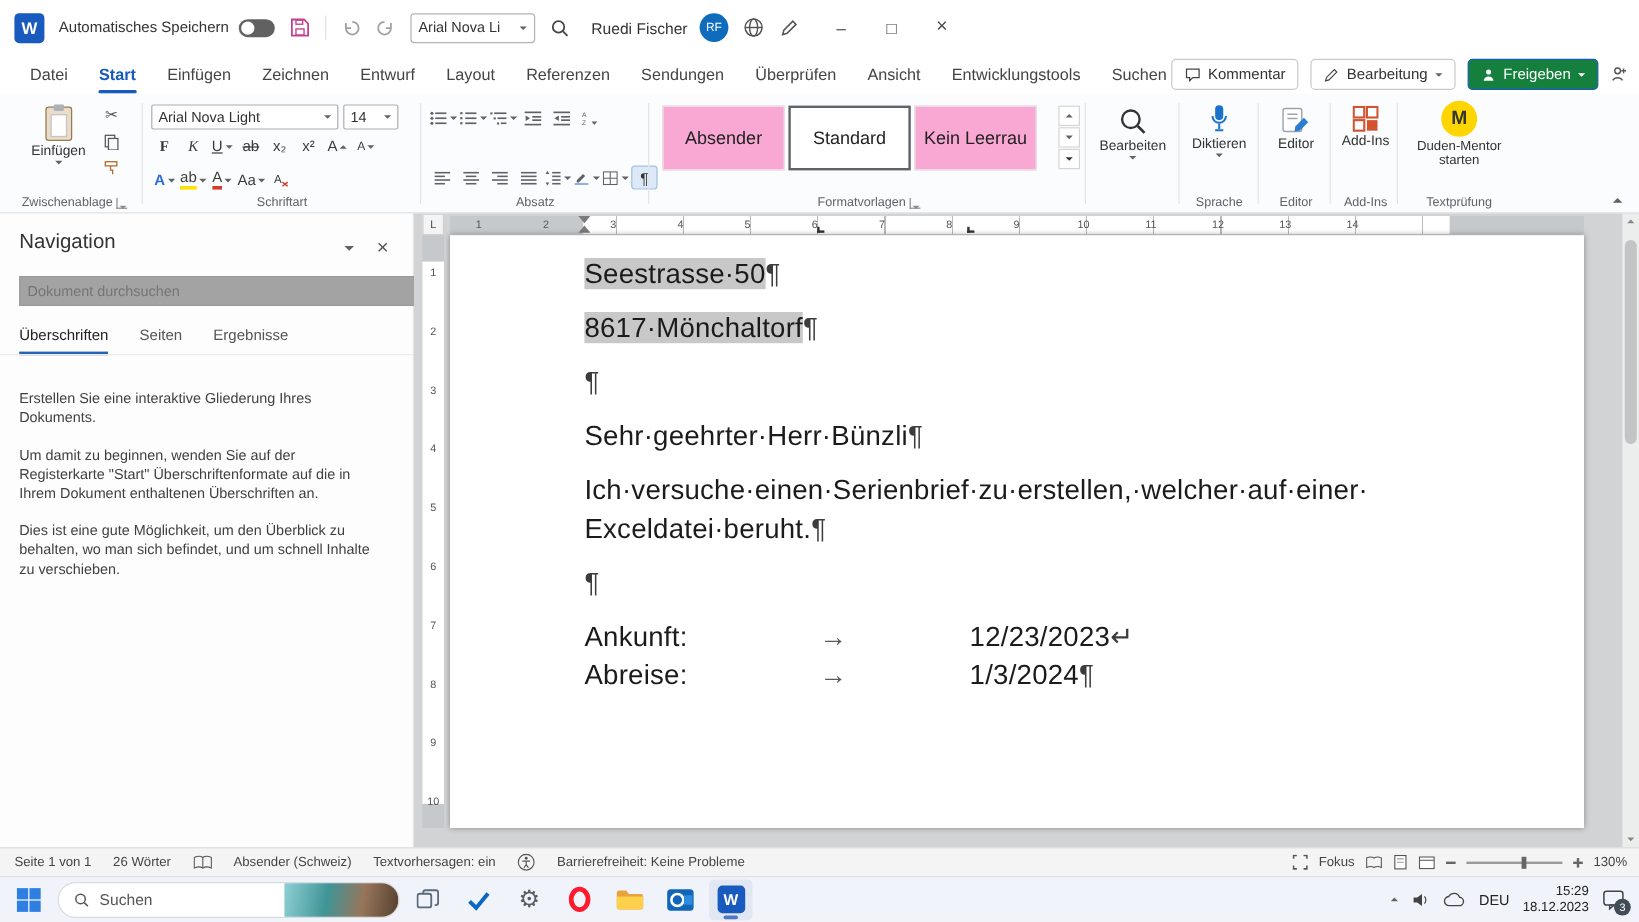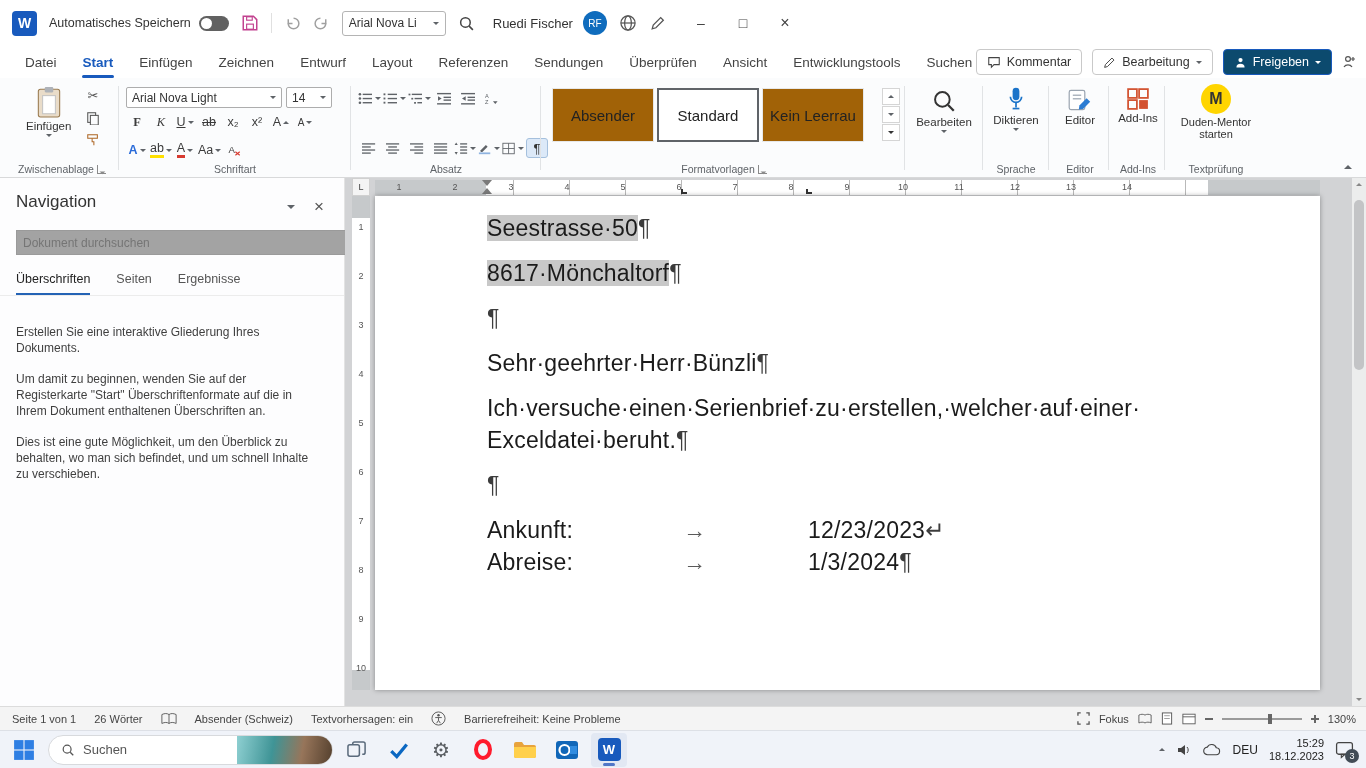--- a/index.html
+++ b/index.html
@@ -30,21 +30,21 @@
   .winbtn.close{font-size:16px;}
 
   
   .tabsrow{position:absolute;top:46px;left:0;right:0;height:32px;background:#fff;display:flex;align-items:center;}
   .rtabs{display:flex;margin-left:14px;gap:4px;height:100%;align-items:stretch;}
   .rtab{padding:0 11px;display:flex;align-items:center;font-size:13.5px;color:#444;position:relative;}
   .rtab.active{color:#185abd;font-weight:bold;}
   .rtab.active::after{content:"";position:absolute;left:10px;right:10px;bottom:0;height:3px;border-radius:2px;background:#185abd;}
   .tabsrow-right{position:absolute;right:8px;top:3px;display:flex;align-items:center;gap:10px;}
   .pillbtn{height:26px;border:1px solid #c9c9c9;border-radius:4px;background:#fff;display:flex;align-items:center;gap:6px;padding:0 10px;font-size:12.5px;color:#333;}
-  .pillbtn.blue{background:#0c4a6e;border-color:#185abd;color:#fff;}
+  .pillbtn.blue{background:#15803d;border-color:#185abd;color:#fff;}
 
   
   .ribbon{position:absolute;top:78px;left:0;right:0;height:100px;background:#fbfcfd;border-bottom:1px solid #d8d9da;}
   .group{position:absolute;top:0;height:100px;}
   .glabel{position:absolute;bottom:3px;left:0;right:0;text-align:center;font-size:10.5px;color:#5f6368;display:flex;align-items:center;justify-content:center;gap:3px;}
   .launcher{width:9px;height:9px;border-left:1px solid #8a8a8a;border-bottom:1px solid #8a8a8a;position:relative;}
   .launcher::after{content:"";position:absolute;right:1px;bottom:1px;width:0;height:0;border-left:4px solid transparent;border-top:4px solid transparent;border-right:4px solid #8a8a8a;transform:rotate(45deg);}
   .bigbtn{display:flex;flex-direction:column;align-items:center;gap:2px;font-size:11.5px;color:#333;}
   .btn-sm{min-width:22px;height:20px;display:flex;align-items:center;justify-content:center;border-radius:3px;color:#3b3b3b;font-size:12.5px;gap:2px;}
   .combo{border:1px solid #adadad;background:#fff;height:21px;display:flex;align-items:center;justify-content:space-between;padding:0 5px;font-size:12px;color:#333;border-radius:2px;}
@@ -52,21 +52,21 @@
   .fbold{font-weight:bold;font-family:"Liberation Serif",serif;}
   .fitalic{font-style:italic;font-family:"Liberation Serif",serif;}
   .funder{text-decoration:underline;}
   .fstrike{text-decoration:line-through;}
   .feffects{color:#2b6cd9;font-weight:bold;}
   .fcolor{border-bottom:3px solid #d83b30;line-height:1;}
   .fhl{border-bottom:3px solid #ffe000;line-height:1;}
   .pmark-btn{border:1px solid #a5c0dd;background:#dce9f8;}
   .pmark-btn::before{content:"¶";font-size:13px;color:#333;}
   .mini-svg{display:flex;align-items:center;justify-content:center;}
-  .style-card{width:102px;height:54px;display:flex;align-items:center;justify-content:center;font-size:15px;color:#222;background:#a16207;border:1px solid #e7e8e9;margin-right:3px;white-space:nowrap;overflow:hidden;}
+  .style-card{width:102px;height:54px;display:flex;align-items:center;justify-content:center;font-size:15px;color:#222;background:#f9a8d4;border:1px solid #e7e8e9;margin-right:3px;white-space:nowrap;overflow:hidden;}
   .style-card.selected{border:2px solid #5f6368;background:#fff;}
   .gal-arrows{display:flex;flex-direction:column;gap:1px;}
   .gal-arrows div{width:18px;height:17px;border:1px solid #d5d5d5;background:#fff;display:flex;align-items:center;justify-content:center;}
   .duden-m{width:30px;height:30px;border-radius:50%;background:#ffd500;color:#333;font-weight:bold;font-size:16px;display:flex;align-items:center;justify-content:center;}
   .collapse-chev{position:absolute;right:14px;bottom:8px;}
 
   
   .workspace{position:absolute;top:178px;left:0;right:0;height:528px;}
   .navpane{position:absolute;left:0;top:0;width:345px;height:528px;background:#fdfdfe;border-right:1px solid #e3e3e3;}
   .nav-title{position:absolute;left:16px;top:14px;font-size:17px;color:#333;}

